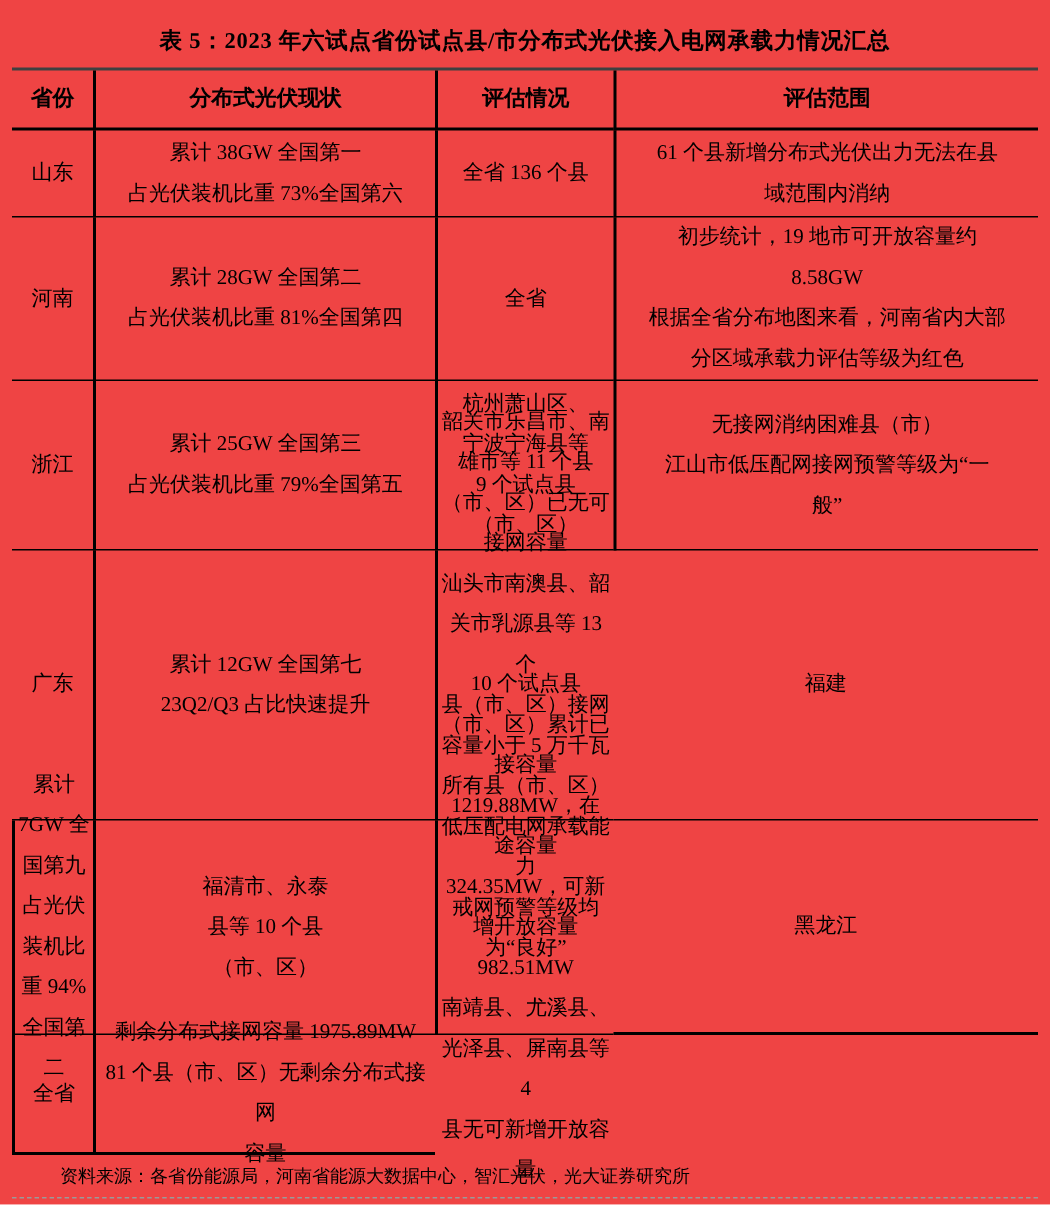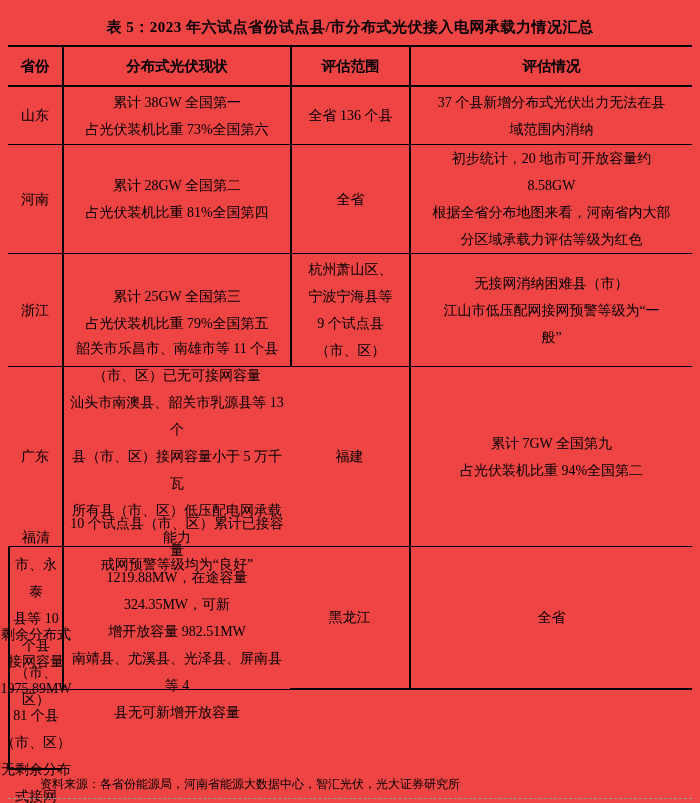--- a/index.html
+++ b/index.html
@@ -16,21 +16,21 @@
     position:absolute; top:18px; left:0; width:100%;
     text-align:center;
     font-size:15px; font-weight:bold;
     letter-spacing:0.5px;
   }
   .report-table {
     position:absolute; top:45px; left:8px; width:684px;
     display:grid;
     grid-template-columns:54px 228px 119px 283px;
     grid-template-rows:40px 58px 109px 113px 180px 143px 80px;
-    border-top:2px solid #000000;
+    border-top:2px solid #404040;
   }
   .cell {
     display:flex; flex-direction:row;
     align-items:center; justify-content:center;
     text-align:center;
     white-space:pre-line;
     font-size:14px; line-height:27px;
     border-bottom:1px solid #000;
     overflow:visible;
     padding:0 2px;
@@ -61,51 +61,53 @@
 <div class="page">
 
   <div class="title">表 5：2023 年六试点省份试点县/市分布式光伏接入电网承载力情况汇总</div>
 
   <div class="report-table">
 
     <div class="cell head">省份</div>
     <div class="cell head vline">
       <span>分布式光伏现状</span>
     </div>
+    <div class="cell head vline">评估情况</div>
     <div class="cell head vline">评估范围</div>
-    <div class="cell head vline">评估情况</div>
 
     <div class="cell">山东</div>
     <div class="cell vline">累计 38GW 全国第一
 占光伏装机比重 73%全国第六</div>
     <div class="cell vline">全省 136 个县</div>
-    <div class="cell vline">37 个县新增分布式光伏出力无法在县
+    <div class="cell vline">61 个县新增分布式光伏出力无法在县
 域范围内消纳</div>
 
     <div class="cell">河南</div>
     <div class="cell vline">累计 28GW 全国第二
 占光伏装机比重 81%全国第四</div>
     <div class="cell vline">全省</div>
-    <div class="cell vline">初步统计，20 地市可开放容量约
+    <div class="cell vline">初步统计，19 地市可开放容量约
 8.58GW
 根据全省分布地图来看，河南省内大部
 分区域承载力评估等级为红色</div>
 
     <div class="cell">浙江</div>
     <div class="cell vline">累计 25GW 全国第三
 占光伏装机比重 79%全国第五</div>
     <div class="cell vline">杭州萧山区、
 宁波宁海县等
 9 个试点县
 （市、区）</div>
     <div class="cell vline">无接网消纳困难县（市）
 江山市低压配网接网预警等级为“一
 般”</div>
 
     <div class="cell">广东</div>
+    <div class="cell vline">累计 12GW 全国第七
+23Q2/Q3 占比快速提升</div>
     <div class="cell vline">韶关市乐昌市、南雄市等 11 个县
 （市、区）已无可接网容量
 汕头市南澳县、韶关市乳源县等 13 个
 县（市、区）接网容量小于 5 万千瓦
 所有县（市、区）低压配电网承载能力
 戒网预警等级均为“良好”</div>
 
     <div class="cell">福建</div>
     <div class="cell vline">累计 7GW 全国第九
 占光伏装机比重 94%全国第二</div>

